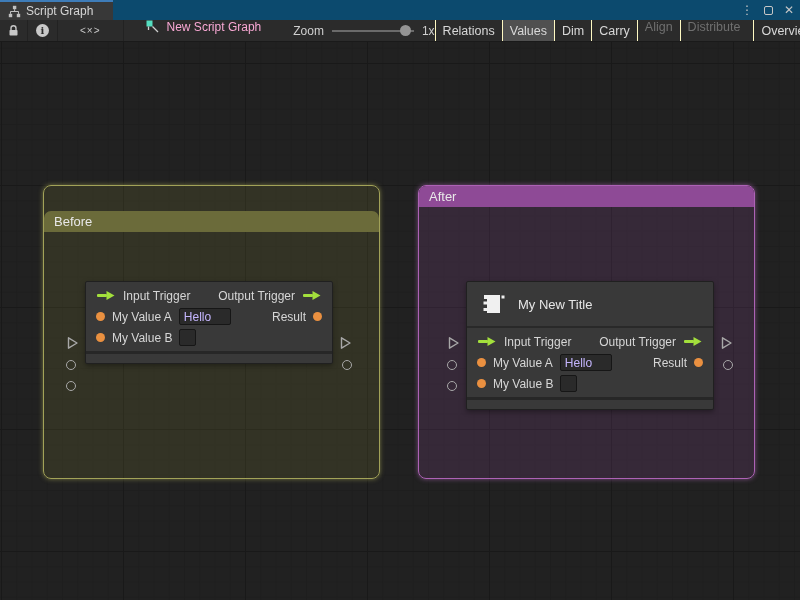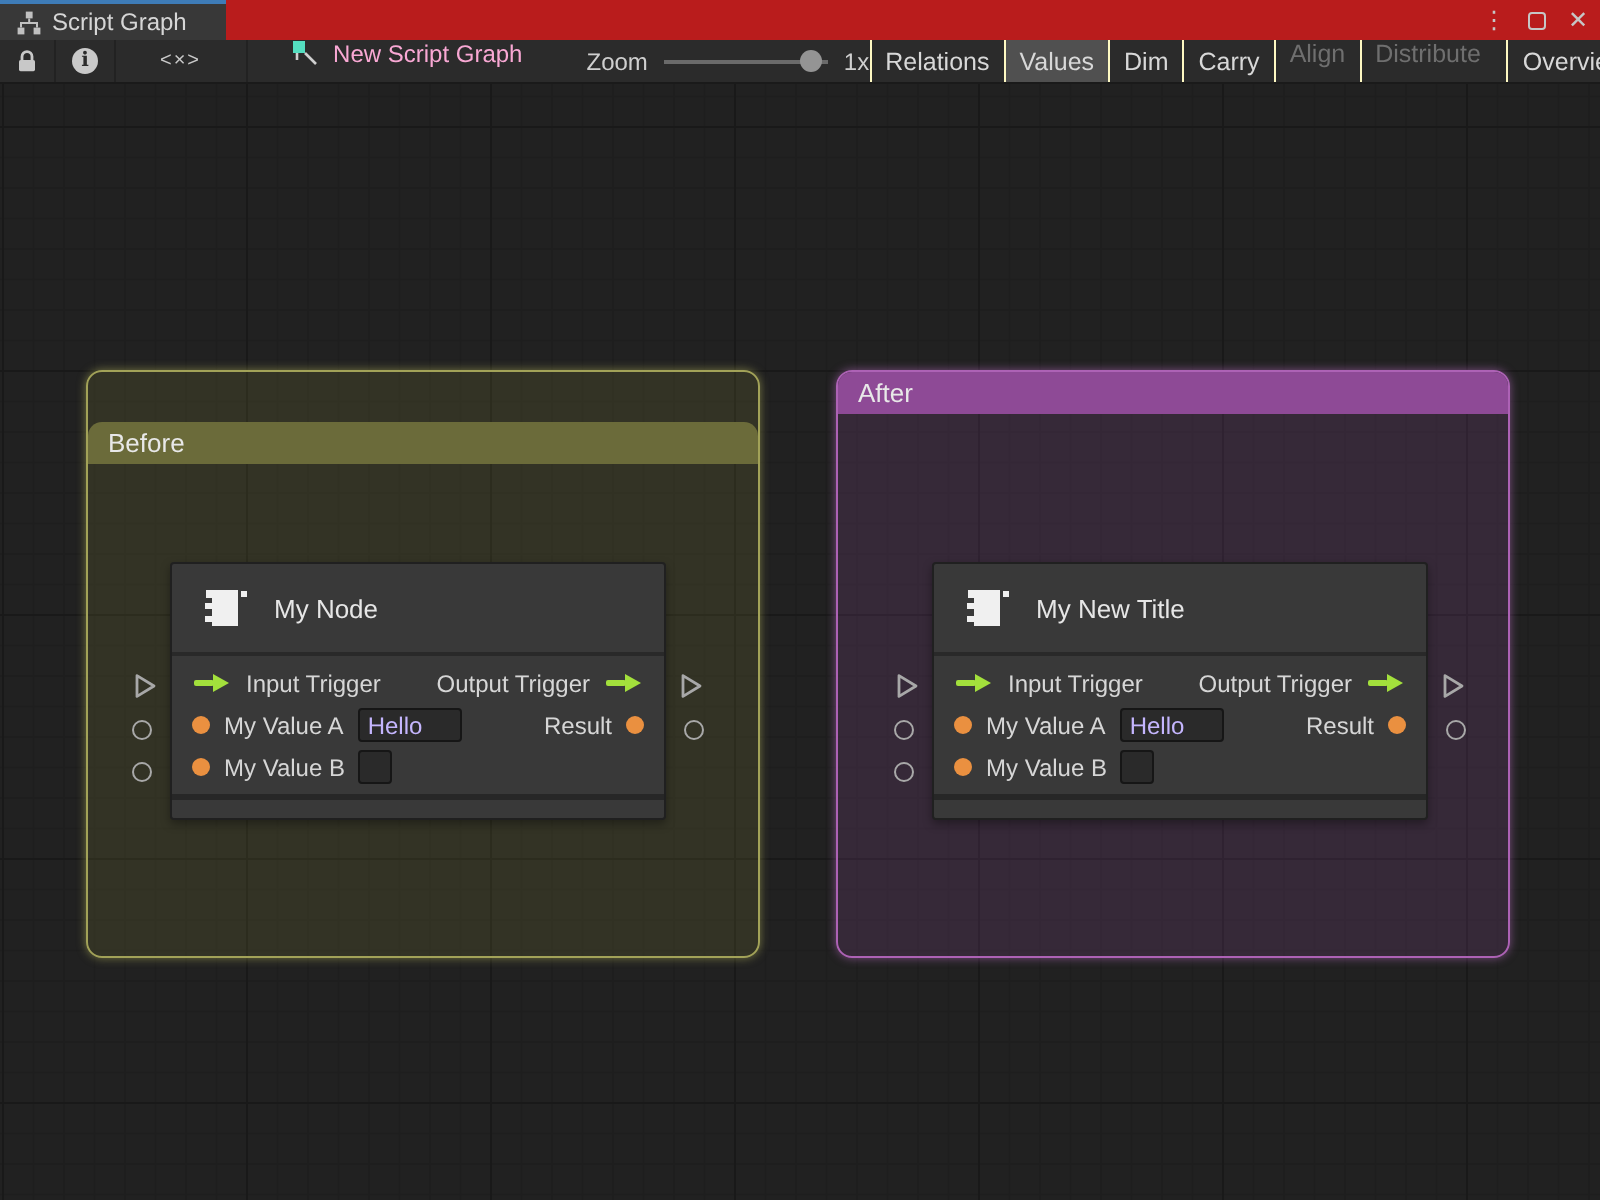--- a/index.html
+++ b/index.html
@@ -1,21 +1,21 @@
 <!DOCTYPE html>
 <html><head>
 <meta charset="utf-8">
 <style>
   * { margin:0; padding:0; box-sizing:border-box; }
   html,body { width:800px; height:600px; overflow:hidden; }
   body { font-family:"Liberation Sans", sans-serif; background:#191919; user-select:none; }
   .window { position:relative; width:800px; height:600px; overflow:hidden; }
 
   
-  .tabbar { height:20px; background:#b91c1c; display:flex; align-items:flex-end; position:relative; }
+  .tabbar { height:20px; background:#0c4a6e; display:flex; align-items:flex-end; position:relative; }
   .tab { width:113px; height:20px; background:#383838; border-top:2px solid #3e7cb8;
          display:flex; align-items:center; gap:5px; padding:0 8px; color:#d6d6d6; font-size:12px; }
   .tab-icon { display:flex; align-items:center; }
   .win-controls { position:absolute; right:6px; top:0; height:20px; display:flex; align-items:center; gap:11px; color:#c6c6c6; }
   .wc-menu { font-size:12px; letter-spacing:0; }
   .wc-max { width:9px; height:9px; border:1.4px solid #c6c6c6; border-radius:2px; }
   .wc-close { font-size:12px; }
 
   
   .toolbar { height:22px; background:#2b2b2b; display:flex; align-items:stretch; border-bottom:1px solid #1a1a1a; white-space:nowrap; overflow:hidden; }
@@ -170,32 +170,20 @@
       </div>
     </div>
 
     <div class="group after">
       <div class="group-header">
         <span>After</span>
       </div>
     </div>
 
     <div class="node n-before">
-      <div class="node-header">
-        <span class="node-icon">
-          <svg width="28" height="28" viewBox="0 0 28 28">
-            <rect x="5" y="5" width="16" height="4" fill="#f0f0f0"></rect>
-            <rect x="22.5" y="5.5" width="3" height="3" fill="#f0f0f0"></rect>
-            <rect x="8" y="9" width="13" height="14" fill="#f0f0f0"></rect>
-            <rect x="4.5" y="11.5" width="3.5" height="3" fill="#f0f0f0"></rect>
-            <rect x="4.5" y="18" width="3.5" height="3" fill="#f0f0f0"></rect>
-          </svg>
-        </span>
-        <span class="node-title">My Node</span>
-      </div>
       <div class="node-body">
         <div class="row">
           <div class="pl">
             <span>
               <svg width="20" height="11" viewBox="0 0 20 11">
                   <rect x="1" y="4" width="10" height="3" rx="1" fill="#a3e03c"></rect>
                   <polygon points="10.5,1 18.5,5.5 10.5,10" fill="#a3e03c"></polygon>
                 </svg>
             </span>
             <span>Input Trigger</span>

